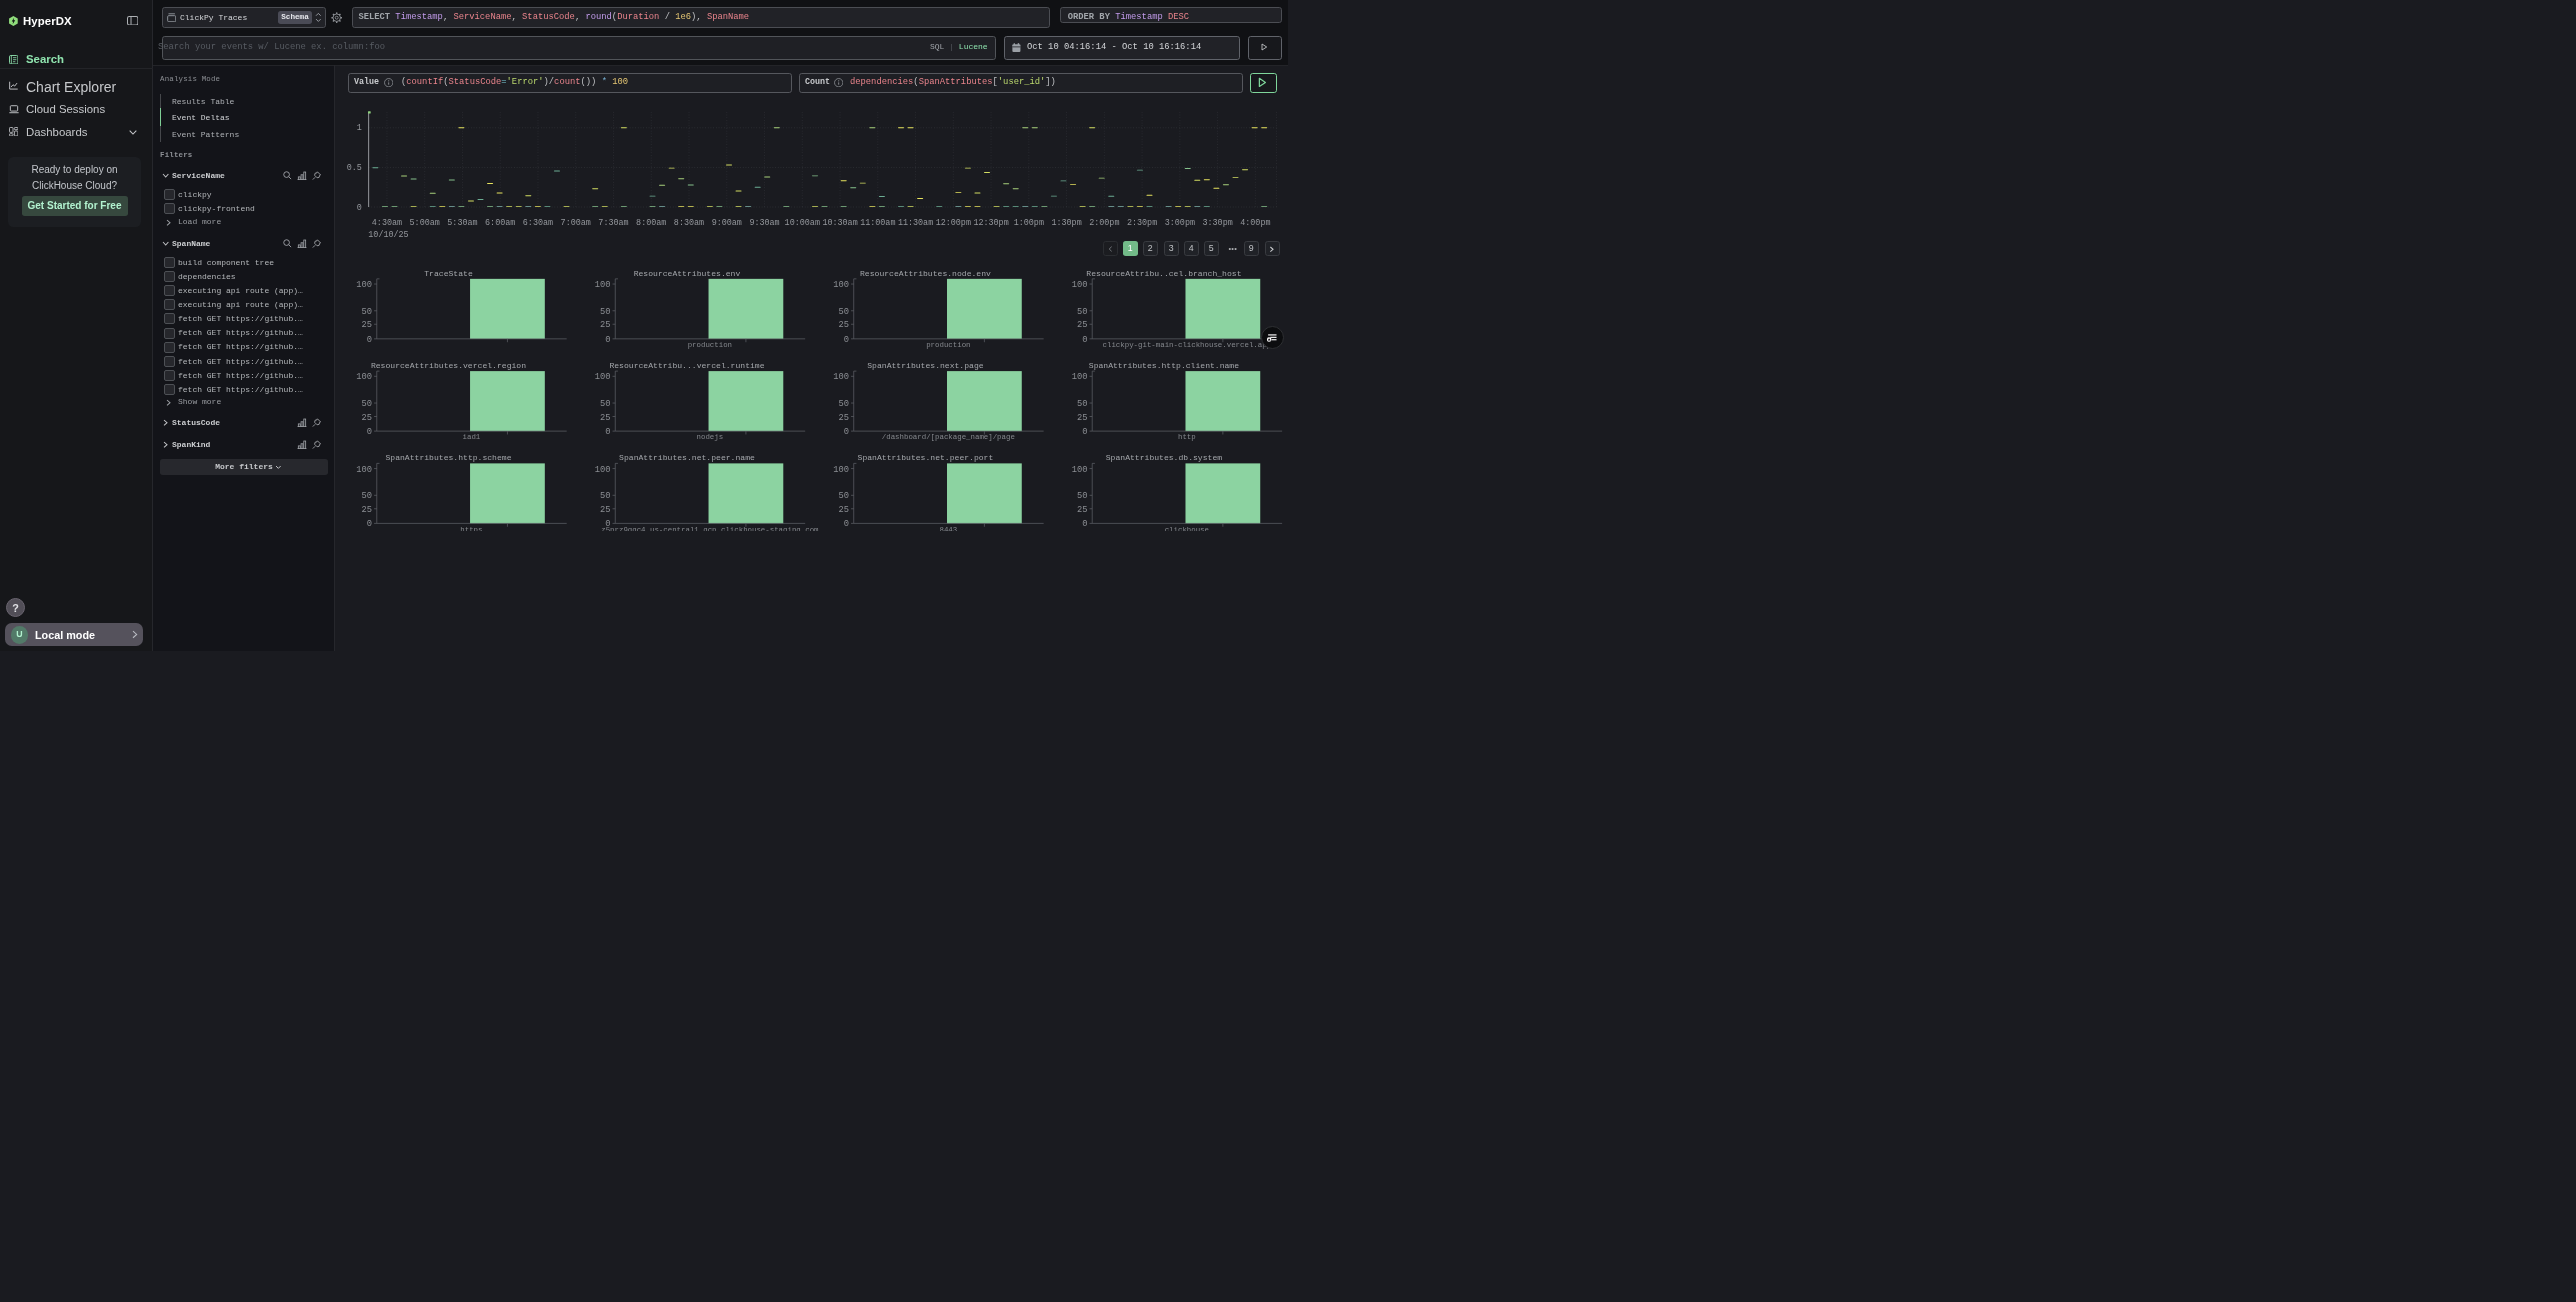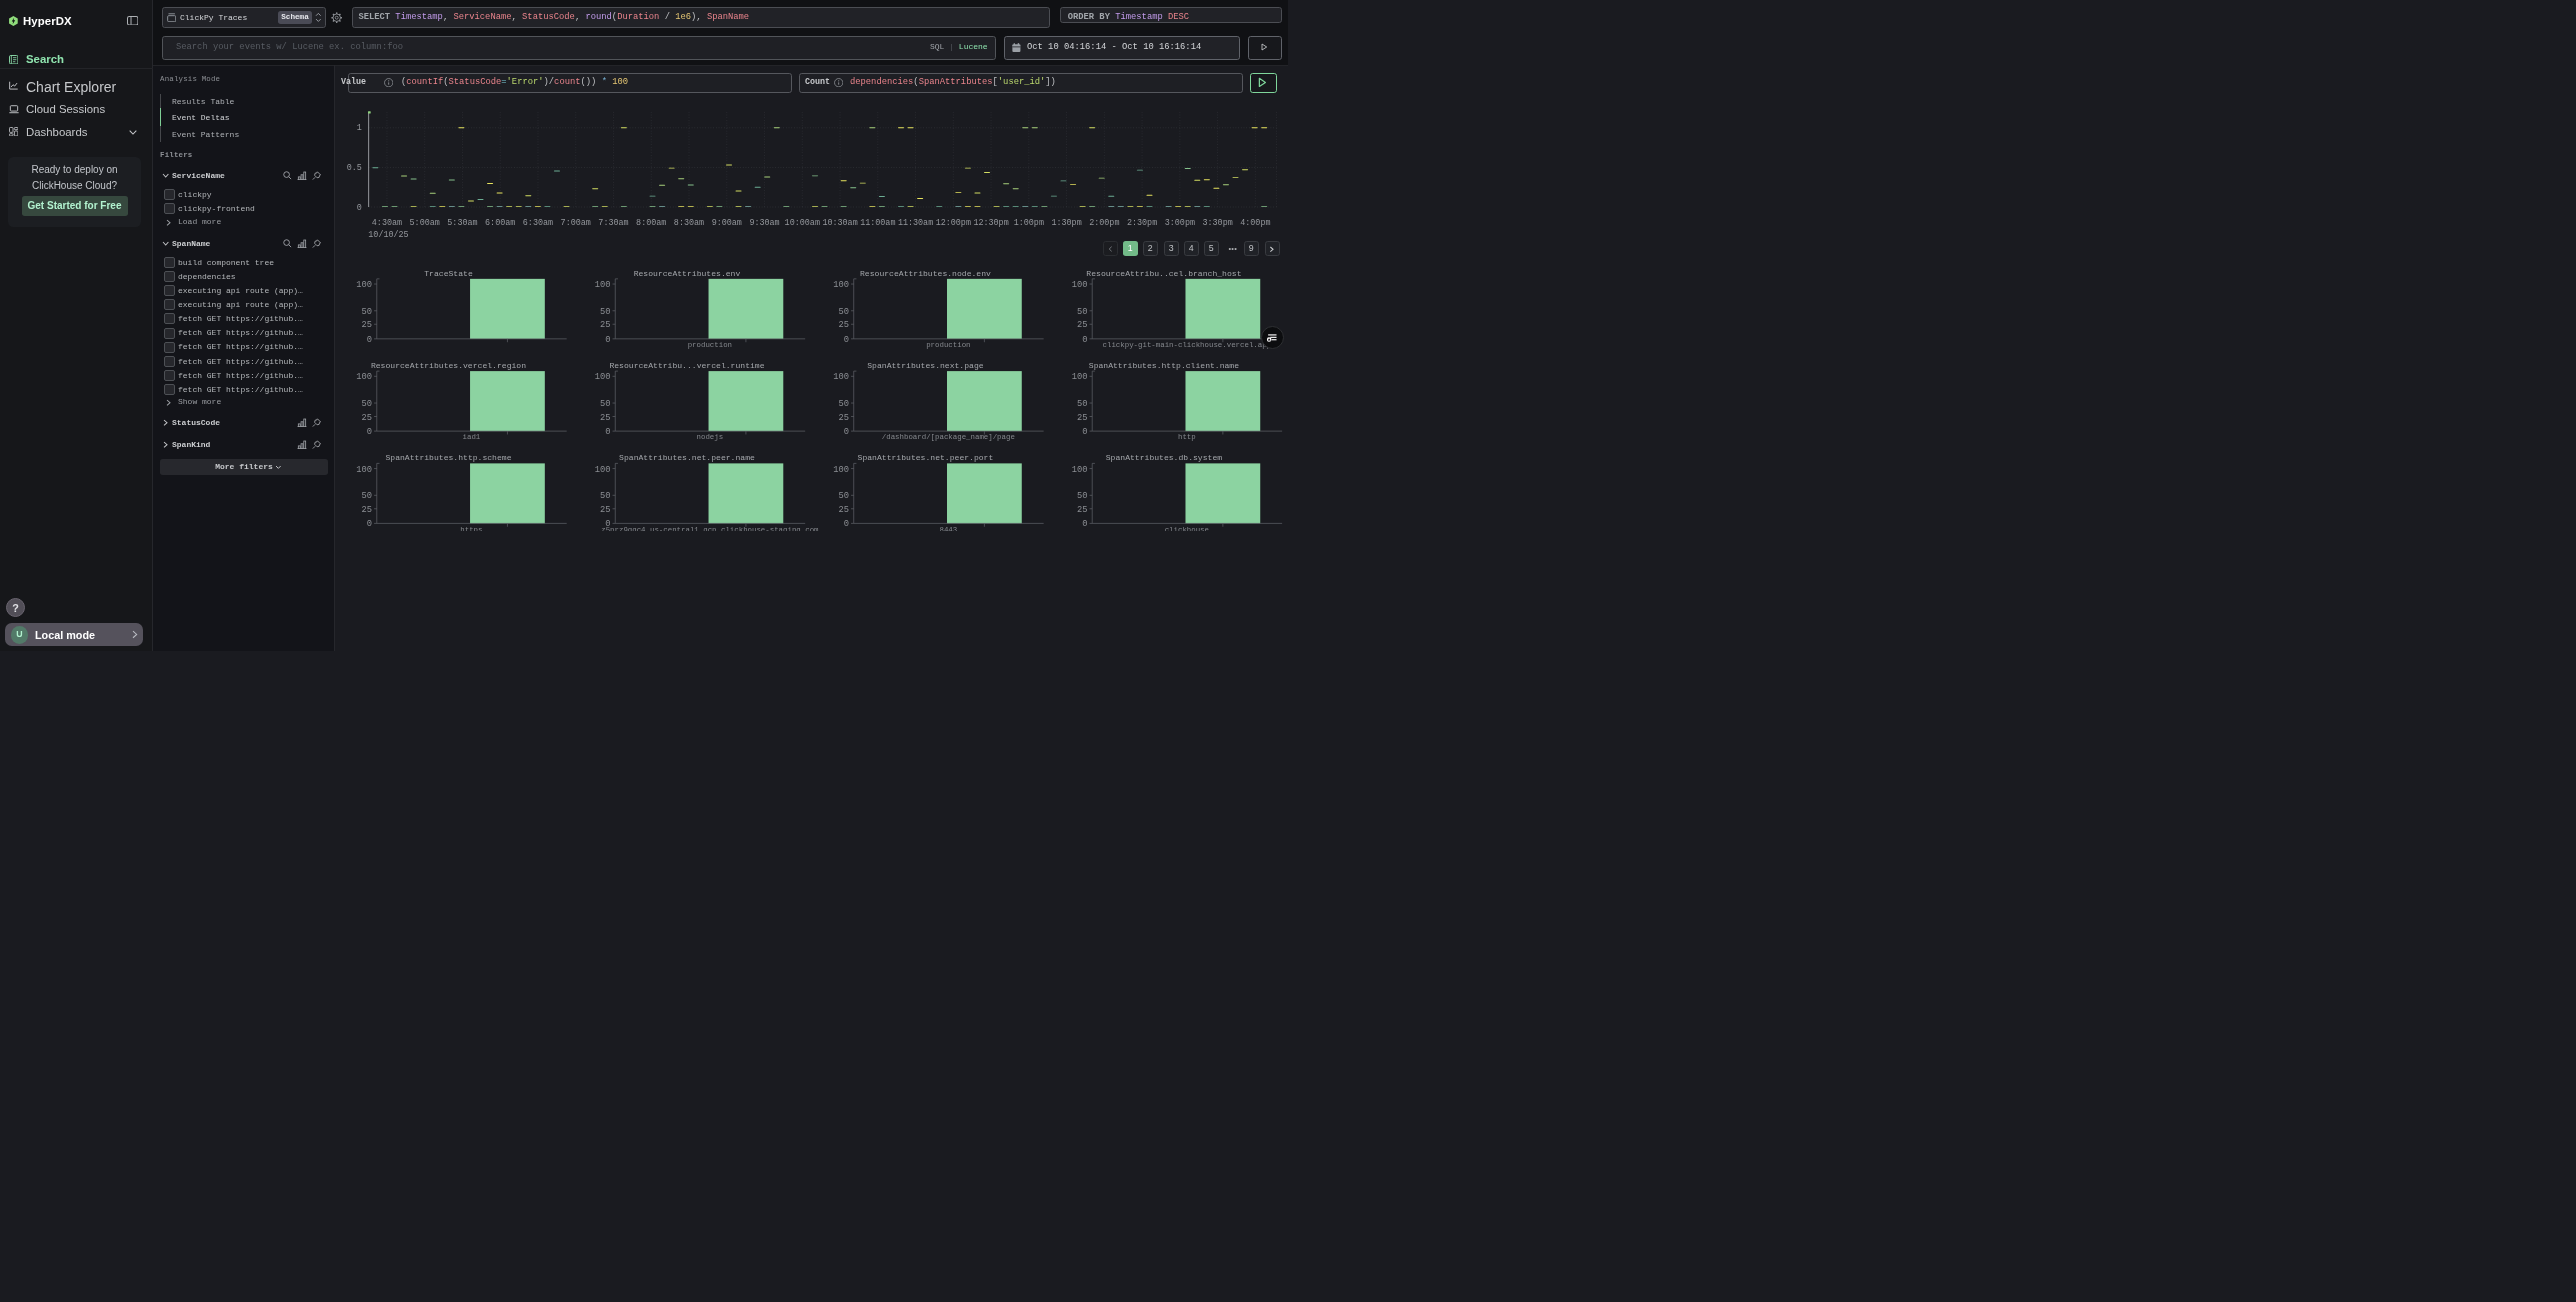--- a/index.html
+++ b/index.html
@@ -81,21 +81,21 @@
       <line x1="8.50" y1="14.10" x2="8.50" y2="16.40" stroke="#8e9196" stroke-width="2.1"></line>
       <line x1="4.54" y1="12.46" x2="2.91" y2="14.09" stroke="#8e9196" stroke-width="2.1"></line>
       <line x1="2.90" y1="8.50" x2="0.60" y2="8.50" stroke="#8e9196" stroke-width="2.1"></line>
       <line x1="4.54" y1="4.54" x2="2.91" y2="2.91" stroke="#8e9196" stroke-width="2.1"></line>
       <line x1="8.50" y1="2.90" x2="8.50" y2="0.60" stroke="#8e9196" stroke-width="2.1"></line>
       <line x1="12.46" y1="4.54" x2="14.09" y2="2.91" stroke="#8e9196" stroke-width="2.1"></line>
     </svg>
 <div style="position:absolute;left:352px;top:7.4px;width:698px;height:21px;background:#212227;border:0.7px solid #4b4d53;border-radius:2.7px;line-height:19.5px;padding-left:5.4px;font-size:8.8px;white-space:nowrap;overflow:hidden;"><span style="font-weight:bold;color:#a2a6ab;">SELECT</span> <span style="color:#c39cec;">Timestamp</span><span style="color:#bfc1c4;">,</span> <span style="color:#e9848c;">ServiceName</span><span style="color:#bfc1c4;">,</span> <span style="color:#e9848c;">StatusCode</span><span style="color:#bfc1c4;">,</span> <span style="color:#c39cec;">round</span><span style="color:#bfc1c4;">(</span><span style="color:#e9848c;">Duration</span> <span style="color:#bfc1c4;">/</span> <span style="color:#e3c573;">1e6</span><span style="color:#bfc1c4;">),</span> <span style="color:#e9848c;">SpanName</span></div>
 <div style="position:absolute;left:1060px;top:7.4px;width:222px;height:16px;background:#212227;border:0.7px solid #4b4d53;border-radius:2.7px;line-height:19.5px;padding-left:6.7px;font-size:8.8px;white-space:nowrap;"><span style="font-weight:bold;color:#a2a6ab;">ORDER BY</span> <span style="color:#c39cec;">Timestamp</span> <span style="color:#e9848c;">DESC</span></div>
 <div style="position:absolute;left:162px;top:36px;width:834px;height:23.6px;background:#1f2025;border:0.7px solid #515459;border-radius:2.7px;"></div>
-<div style="position:absolute;left:176px;top:42px;font-size:8.8px;color:#585c63;text-align:center;">Search your events w/ Lucene ex. column:foo</div>
+<div style="position:absolute;left:158px;top:42px;font-size:8.8px;color:#585c63;text-align:center;">Search your events w/ Lucene ex. column:foo</div>
 <div style="position:absolute;left:930px;top:42px;font-size:8px;color:#9fa3a8;">SQL <span style="color:#55585e;">|</span> <span style="color:#8ce0ac;">Lucene</span></div>
 <div style="position:absolute;left:1004px;top:36px;width:236px;height:23.6px;background:#212227;border:0.7px solid #60636a;border-radius:2.7px;"></div>
 <svg style="position:absolute;left:1012px;top:43px;" width="8.8" height="9.4" viewBox="0 0 13 14" fill="none">
       <rect x="0.5" y="1.8" width="12" height="11.6" rx="1.5" fill="#9ba0a6"></rect>
       <rect x="2.6" y="0" width="1.8" height="3.6" rx="0.7" fill="#9ba0a6"></rect>
       <rect x="8.6" y="0" width="1.8" height="3.6" rx="0.7" fill="#9ba0a6"></rect>
       <line x1="0.5" y1="5.8" x2="12.5" y2="5.8" stroke="#212227" stroke-width="1.2"></line>
     </svg>
 <div style="position:absolute;left:1027px;top:42px;font-size:8.8px;color:#d3d5d8;">Oct 10 04:16:14 - Oct 10 16:16:14</div>
 <div style="position:absolute;left:1248px;top:36px;width:34px;height:23.6px;background:#17181c;border:0.7px solid #60636a;border-radius:2.7px;"></div>
@@ -203,21 +203,21 @@
     </svg>
 <svg style="position:absolute;left:312px;top:440px;" width="9.4" height="9.4" viewBox="0 0 14 14" fill="none">
       <path d="M8.1 1.2 L12.8 5.9 L11.3 6.6 L10.6 9.4 L7.6 10.1 L3.9 6.4 L4.6 3.4 L7.4 2.7 Z" stroke="#a6a9ae" stroke-width="1.3" fill="none" stroke-linejoin="round"></path>
       <line x1="4.6" y1="9.4" x2="1.2" y2="12.8" stroke="#a6a9ae" stroke-width="1.3"></line>
     </svg>
 <div style="position:absolute;left:160px;top:459px;width:168px;height:15.5px;background:#27282d;border-radius:2.7px;text-align:center;line-height:15.5px;font-size:8px;font-weight:bold;color:#c6c8cb;">More filters</div>
 <svg style="position:absolute;left:275px;top:465px;" width="6.7" height="4.7" viewBox="0 0 10 7" fill="none">
       <polyline points="1.5,1.5 5,5 8.5,1.5" stroke="#c6c8cb" stroke-width="1.4" fill="none"></polyline>
     </svg>
 <div style="position:absolute;left:348px;top:73px;width:444px;height:19.5px;background:#1e1f24;border:0.7px solid #55575d;border-radius:2.7px;"></div>
-<div style="position:absolute;left:341px;top:77px;font-size:8.4px;font-weight:bold;color:#c6c8cb;">Value</div>
+<div style="position:absolute;left:354px;top:77px;font-size:8.4px;font-weight:bold;color:#c6c8cb;">Value</div>
 <svg style="position:absolute;left:384px;top:78px;" width="9.4" height="9.4" viewBox="0 0 14 14" fill="none">
       <circle cx="7" cy="7" r="6.2" stroke="#8e9196" stroke-width="1.2"></circle>
       <circle cx="7" cy="4.2" r="0.9" fill="#8e9196"></circle>
       <line x1="7" y1="6.5" x2="7" y2="10" stroke="#8e9196" stroke-width="1.4"></line>
     </svg>
 <div style="position:absolute;left:401px;top:77px;font-size:8.8px;white-space:nowrap;"><span style="color:#bfc1c4;">(</span><span style="color:#e9848c;">countIf</span><span style="color:#bfc1c4;">(</span><span style="color:#e9848c;">StatusCode</span><span style="color:#7fd0dc;">=</span><span style="color:#bcd96e;">'Error'</span><span style="color:#bfc1c4;">)/</span><span style="color:#e9848c;">count</span><span style="color:#bfc1c4;">())</span> <span style="color:#7ab6d9;">*</span> <span style="color:#e3c573;">100</span></div>
 <div style="position:absolute;left:799px;top:73px;width:444px;height:19.5px;background:#1e1f24;border:0.7px solid #55575d;border-radius:2.7px;"></div>
 <div style="position:absolute;left:805px;top:77px;font-size:8.4px;font-weight:bold;color:#c6c8cb;">Count</div>
 <svg style="position:absolute;left:834px;top:78px;" width="9.4" height="9.4" viewBox="0 0 14 14" fill="none">
       <circle cx="7" cy="7" r="6.2" stroke="#8e9196" stroke-width="1.2"></circle>

